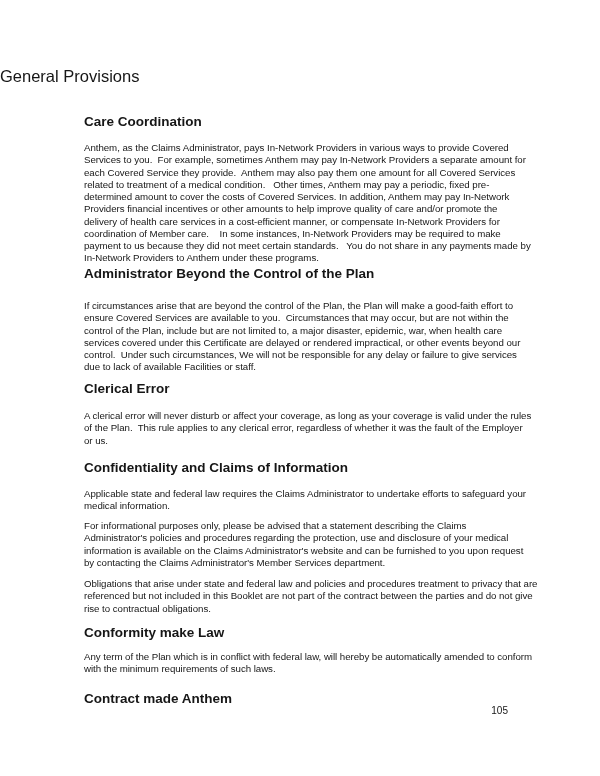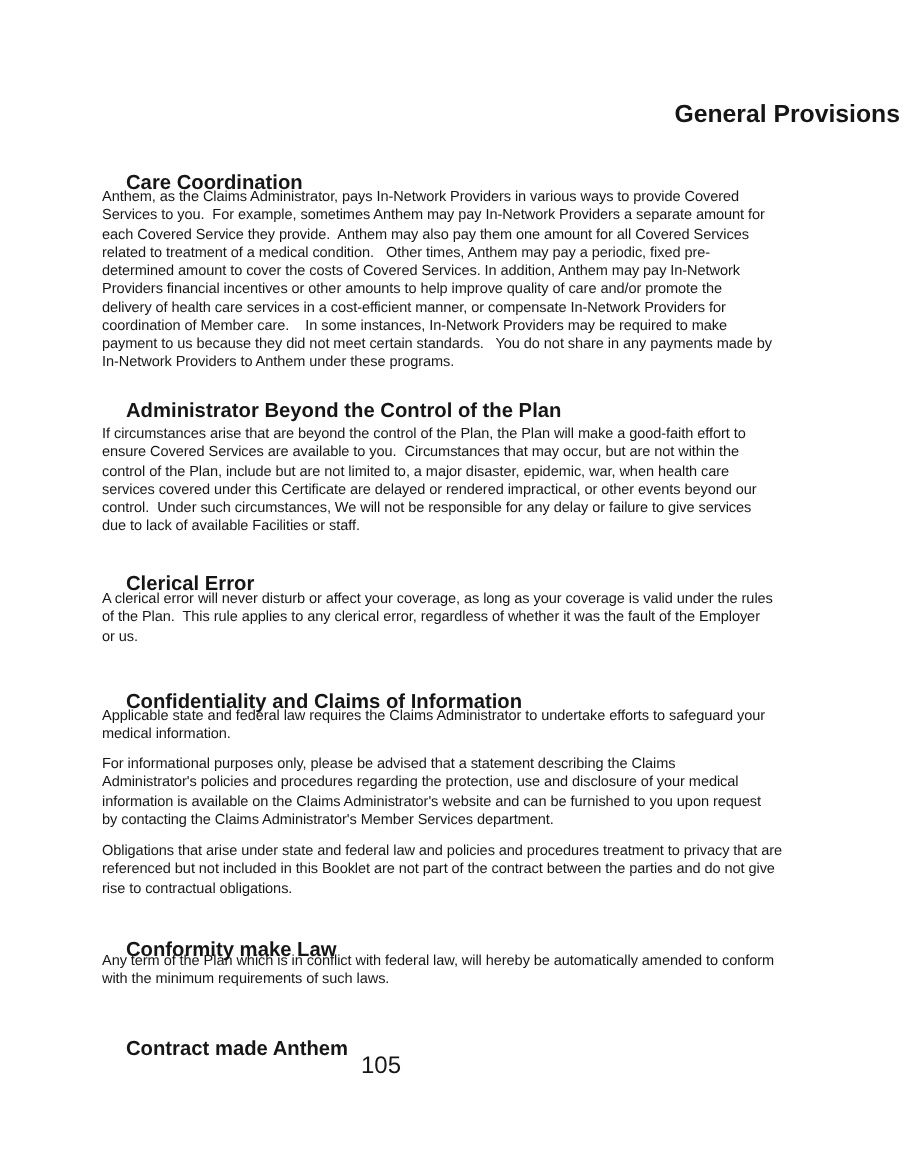--- a/index.html
+++ b/index.html
@@ -10,51 +10,51 @@
     background: #ffffff;
     font-family: "Liberation Sans", sans-serif;
     color: #161616;
     overflow: hidden;
   }
   .doc-title {
     position: absolute;
     left: 0;
     width: 600px;
     margin: 0;
-    text-align: right;
+    text-align: left;
     font-size: 16.5px;
     line-height: 20px;
-    font-weight: bold;
+    font-weight: normal;
     white-space: nowrap;
   }
   .sec-heading {
     position: absolute;
     left: 68px;
     margin: 16px;
     font-size: 13.5px;
     line-height: 16px;
     font-weight: bold;
     white-space: nowrap;
   }
   .body-para {
     position: absolute;
     left: 68px;
-    margin: 0;
+    margin: 16px;
     font-size: 9.7px;
     line-height: 12.25px;
     letter-spacing: -0.04px;
     white-space: pre;
     text-align: left;
   }
   .page-number {
     position: absolute;
     left: 0;
     width: 508px;
-    text-align: center;
-    font-size: 16px;
+    text-align: right;
+    font-size: 10px;
     line-height: 12px;
   }
 </style>
 </head>
 <body>
 
 <div class="page">
 
   <h1 class="doc-title" style="top:66px">General Provisions</h1>
 

